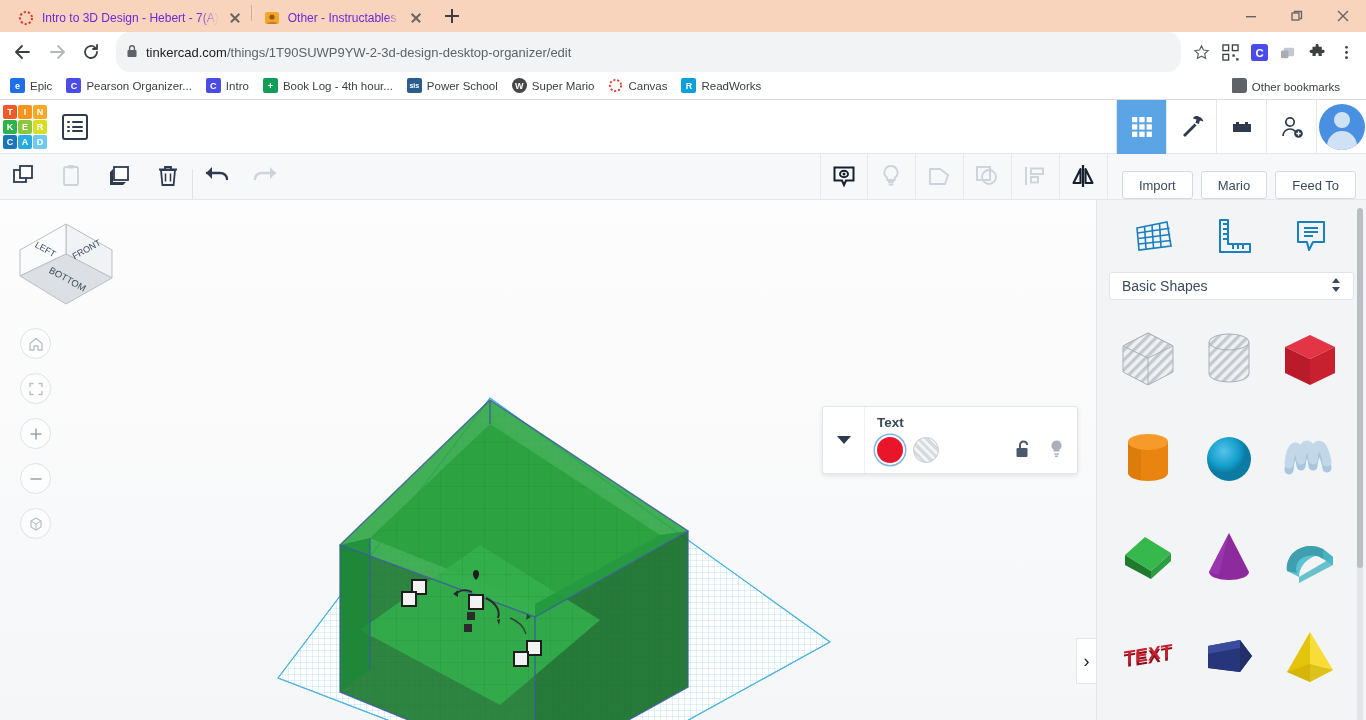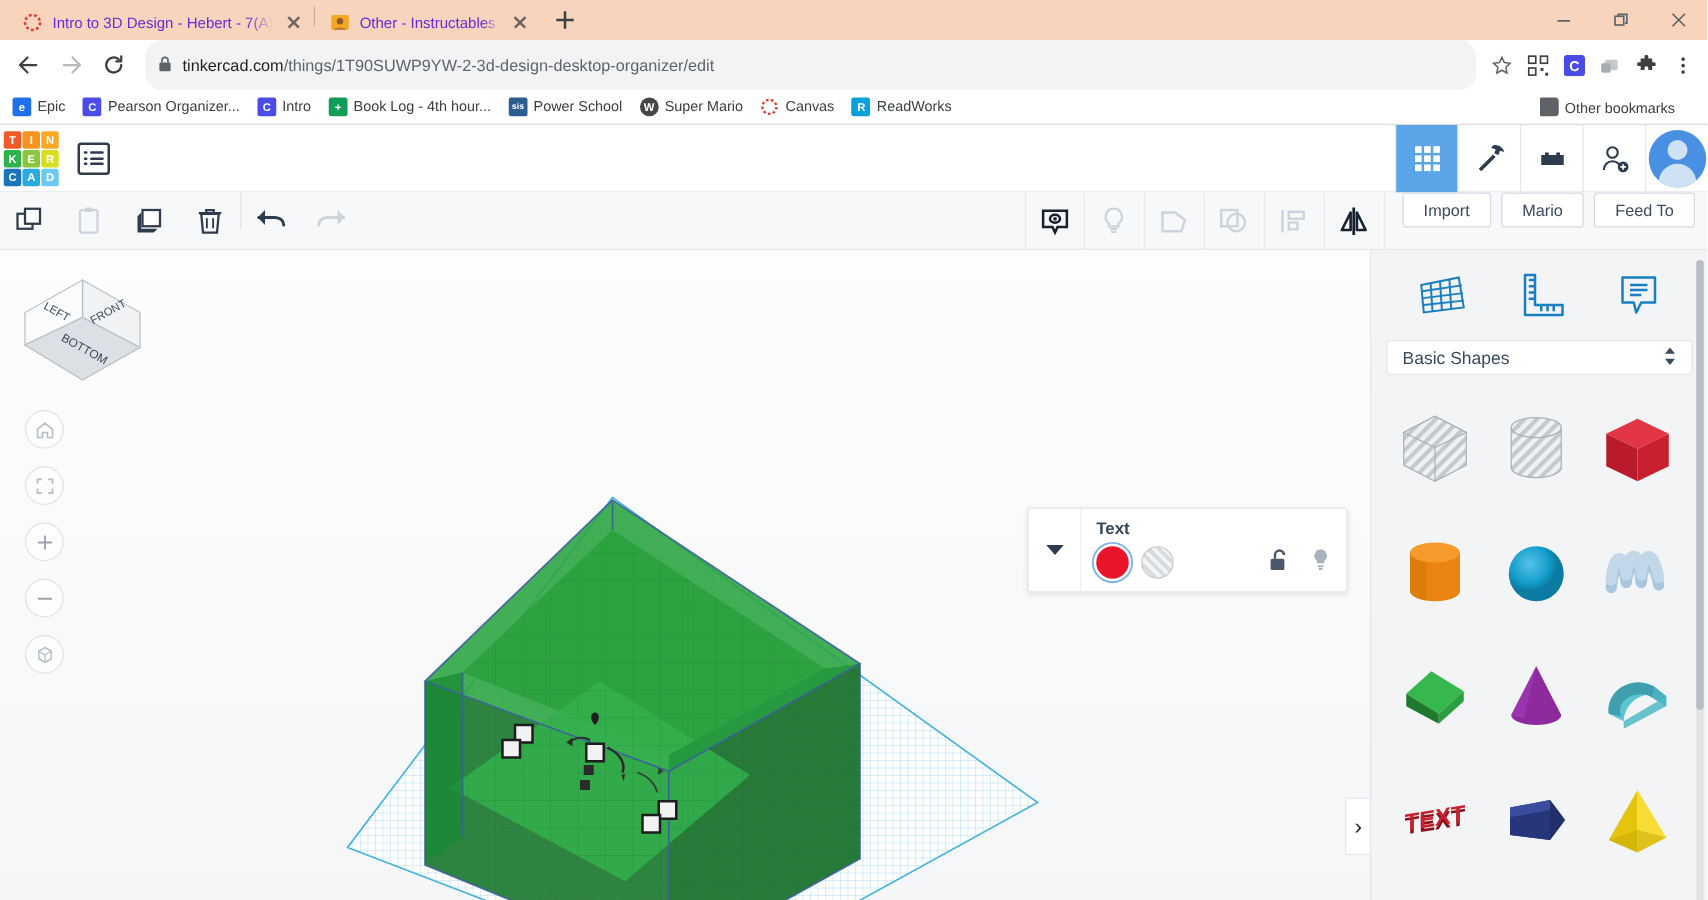--- a/index.html
+++ b/index.html
@@ -91,21 +91,21 @@
           border-left: 1px solid #e4e8ec; color: #2e3b4e; }
   .hbtn.active { background: #5ba4e5; color: #fff; }
   .avatar { width: 50px; height: 54px; display: flex; align-items: center; justify-content: center;
             border-left: 1px solid #e4e8ec; }
   .avatar-circle { width: 46px; height: 46px; border-radius: 50%; background: #4a90e2; overflow: hidden; position: relative;}
   .avatar-head { position: absolute; width: 16px; height: 16px; border-radius: 50%; background: #cfe2f5; left: 15px; top: 8px;}
   .avatar-body { position: absolute; width: 30px; height: 20px; border-radius: 15px 15px 0 0; background: #cfe2f5; left: 8px; top: 27px;}
 
   
   .tc-toolbar {
-    height: 46px; background: #f7f8f9; display: flex; align-items: flex-start;
+    height: 46px; background: #f7f8f9; display: flex; align-items: flex-end;
     border-bottom: 1px solid #e4e8ec; position: relative;
   }
   .tbtn { width: 48px; height: 46px; display: flex; align-items: center; justify-content: center; color: #2e3b4e; }
   .tbtn.dim { color: #ccd3da; }
   .tb-sep { width: 1px; height: 30px; background: #e0e4e8; }
   .tb-mid { margin-left: auto; display: flex; align-items: center; height: 46px; }
   .tb-mid .tbtn { border-right: 1px solid #e6eaee; }
   .tb-right { display: flex; align-items: center; gap: 8px; padding: 0 10px 0 14px; }
   .tb-actbtn { height: 28px; padding: 0 16px; border: 1px solid #d4dae0; border-radius: 3px;
                background: #fff; font-size: 13px; color: #3a4a5d; display: flex; align-items: center; }

